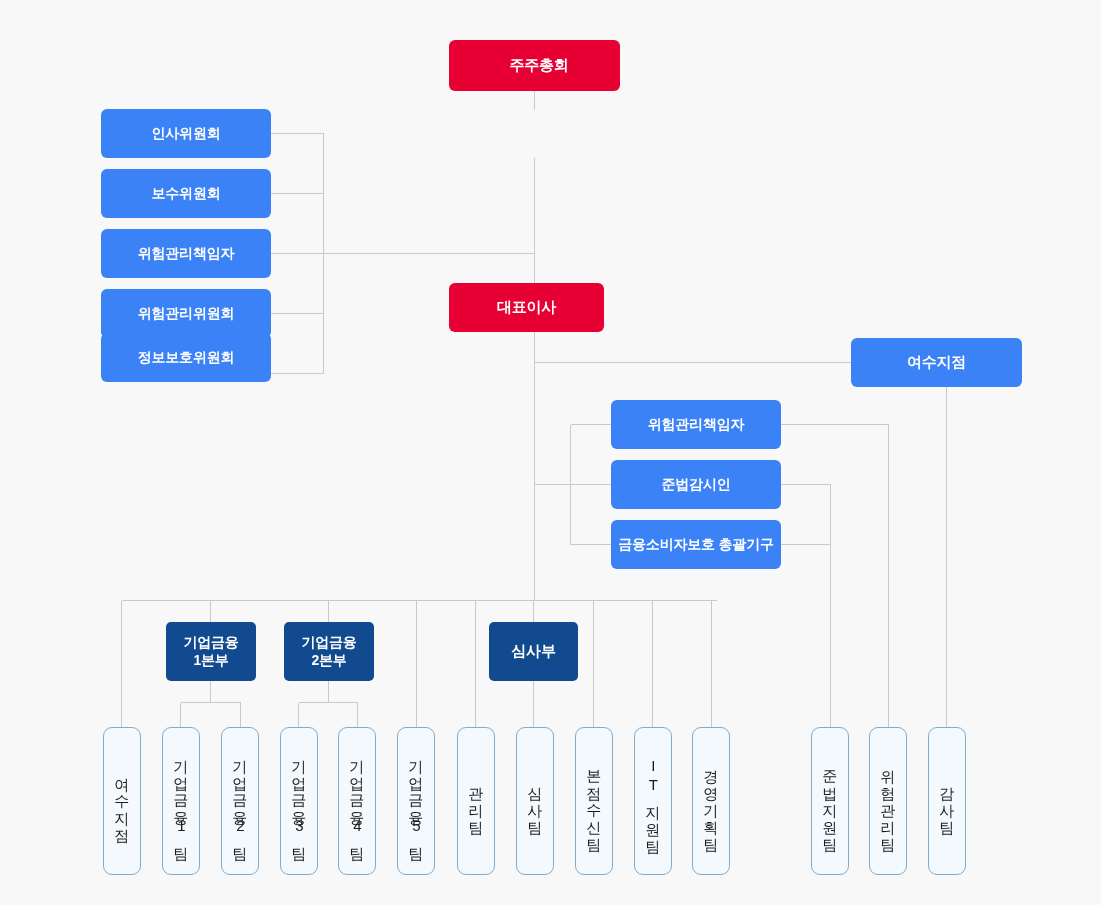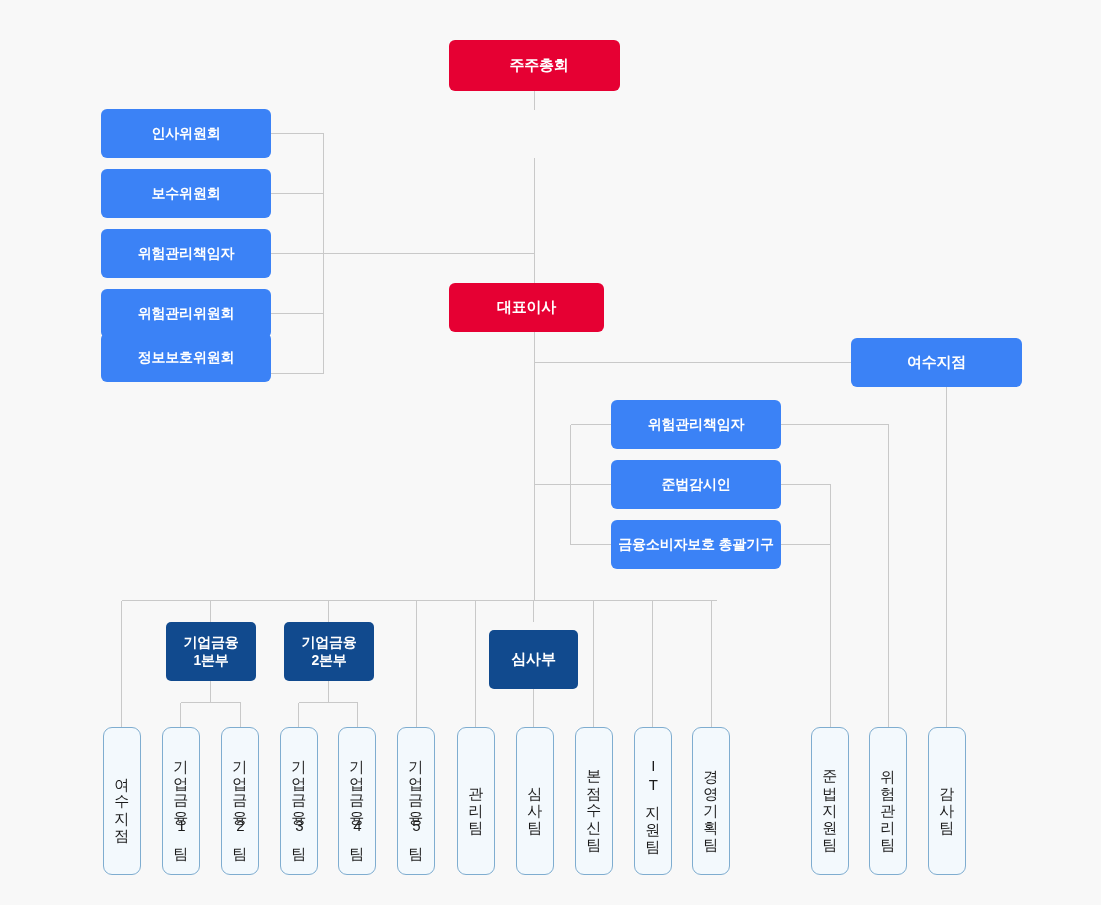--- a/index.html
+++ b/index.html
@@ -173,21 +173,21 @@
   </div>
 
   <div class="node navy" style="left:166px;top:622px;width:90px;height:59px;font-size:14px;">
     <span class="lbl">기업금융
 1본부</span>
   </div>
   <div class="node navy" style="left:284px;top:622px;width:90px;height:59px;font-size:14px;">
     <span class="lbl">기업금융
 2본부</span>
   </div>
-  <div class="node navy" style="left:489px;top:622px;width:89px;height:59px;font-size:15px;margin-top:8px;">
+  <div class="node navy" style="left:489px;top:622px;width:89px;height:59px;font-size:15px;">
     <span class="lbl">심사부</span>
   </div>
 
   <div class="leaf" style="left:103px;top:727px;width:38px;height:148px;">
     <span class="vtxt">여수지점</span>
   </div>
   <div class="leaf" style="left:162px;top:727px;width:38px;height:148px;">
     <span class="vtxt">기업금융1팀</span>
   </div>
   <div class="leaf" style="left:221px;top:727px;width:38px;height:148px;">

